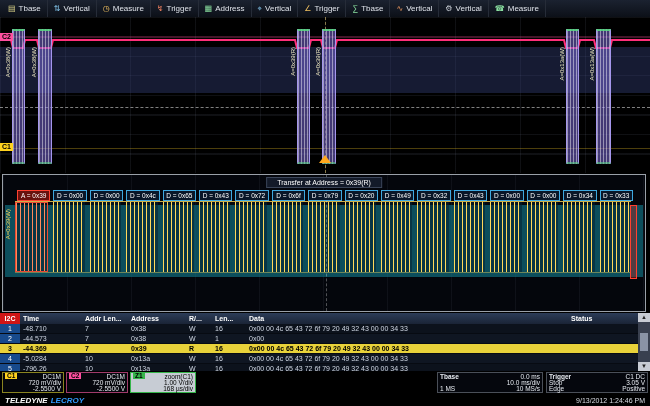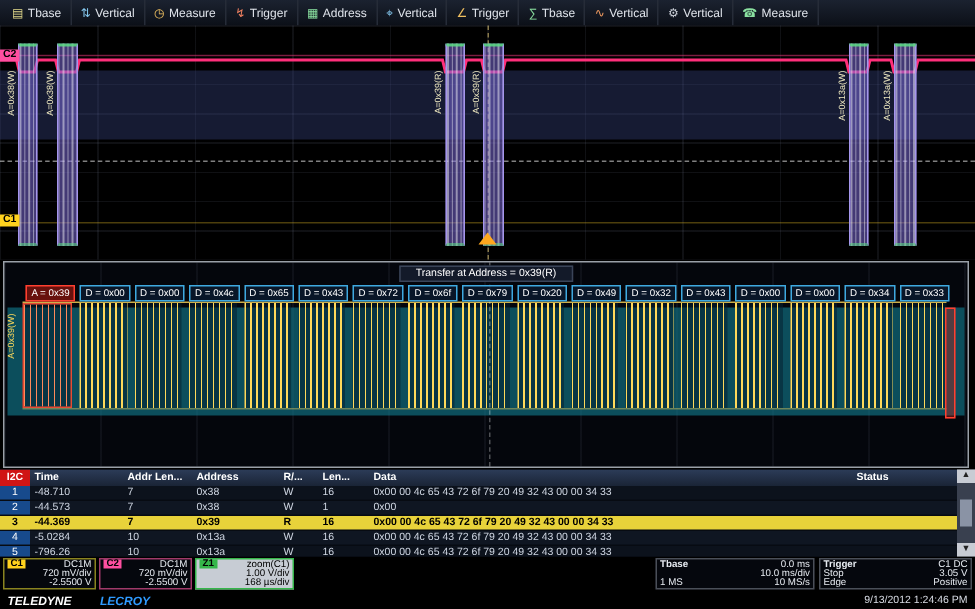--- a/index.html
+++ b/index.html
@@ -89,21 +89,21 @@
   .z1box{left:130px;width:66px;background:#c7ccd4;color:#000;border-color:#35b54a;}
   .z1box .tag{background:#35b54a;color:#000;}
   .tbbox{left:437px;width:106px;}
   .trbox{left:546px;width:102px;}
   .lbl{font-weight:bold;}
   
   .footer{position:absolute;top:394px;left:0;right:0;height:12px;background:#000;
           display:flex;align-items:center;justify-content:space-between;padding:0 5px;box-sizing:border-box;}
   .brand{display:flex;align-items:baseline;gap:3px;font-style:italic;font-weight:bold;font-size:8px;}
   .brand1{color:#fff;}
-  .brand2{color:#2f9bff;margin-left:16px;}
+  .brand2{color:#2f9bff;}
   .dtime{color:#d8dce4;font-size:7px;}
 </style>
 </head>
 <body>
 
 <div class="menubar">
   <div class="mi">
       <span class="mico" style="color: rgb(227, 218, 140);">▤</span>
       <span>Tbase</span>
     </div>

